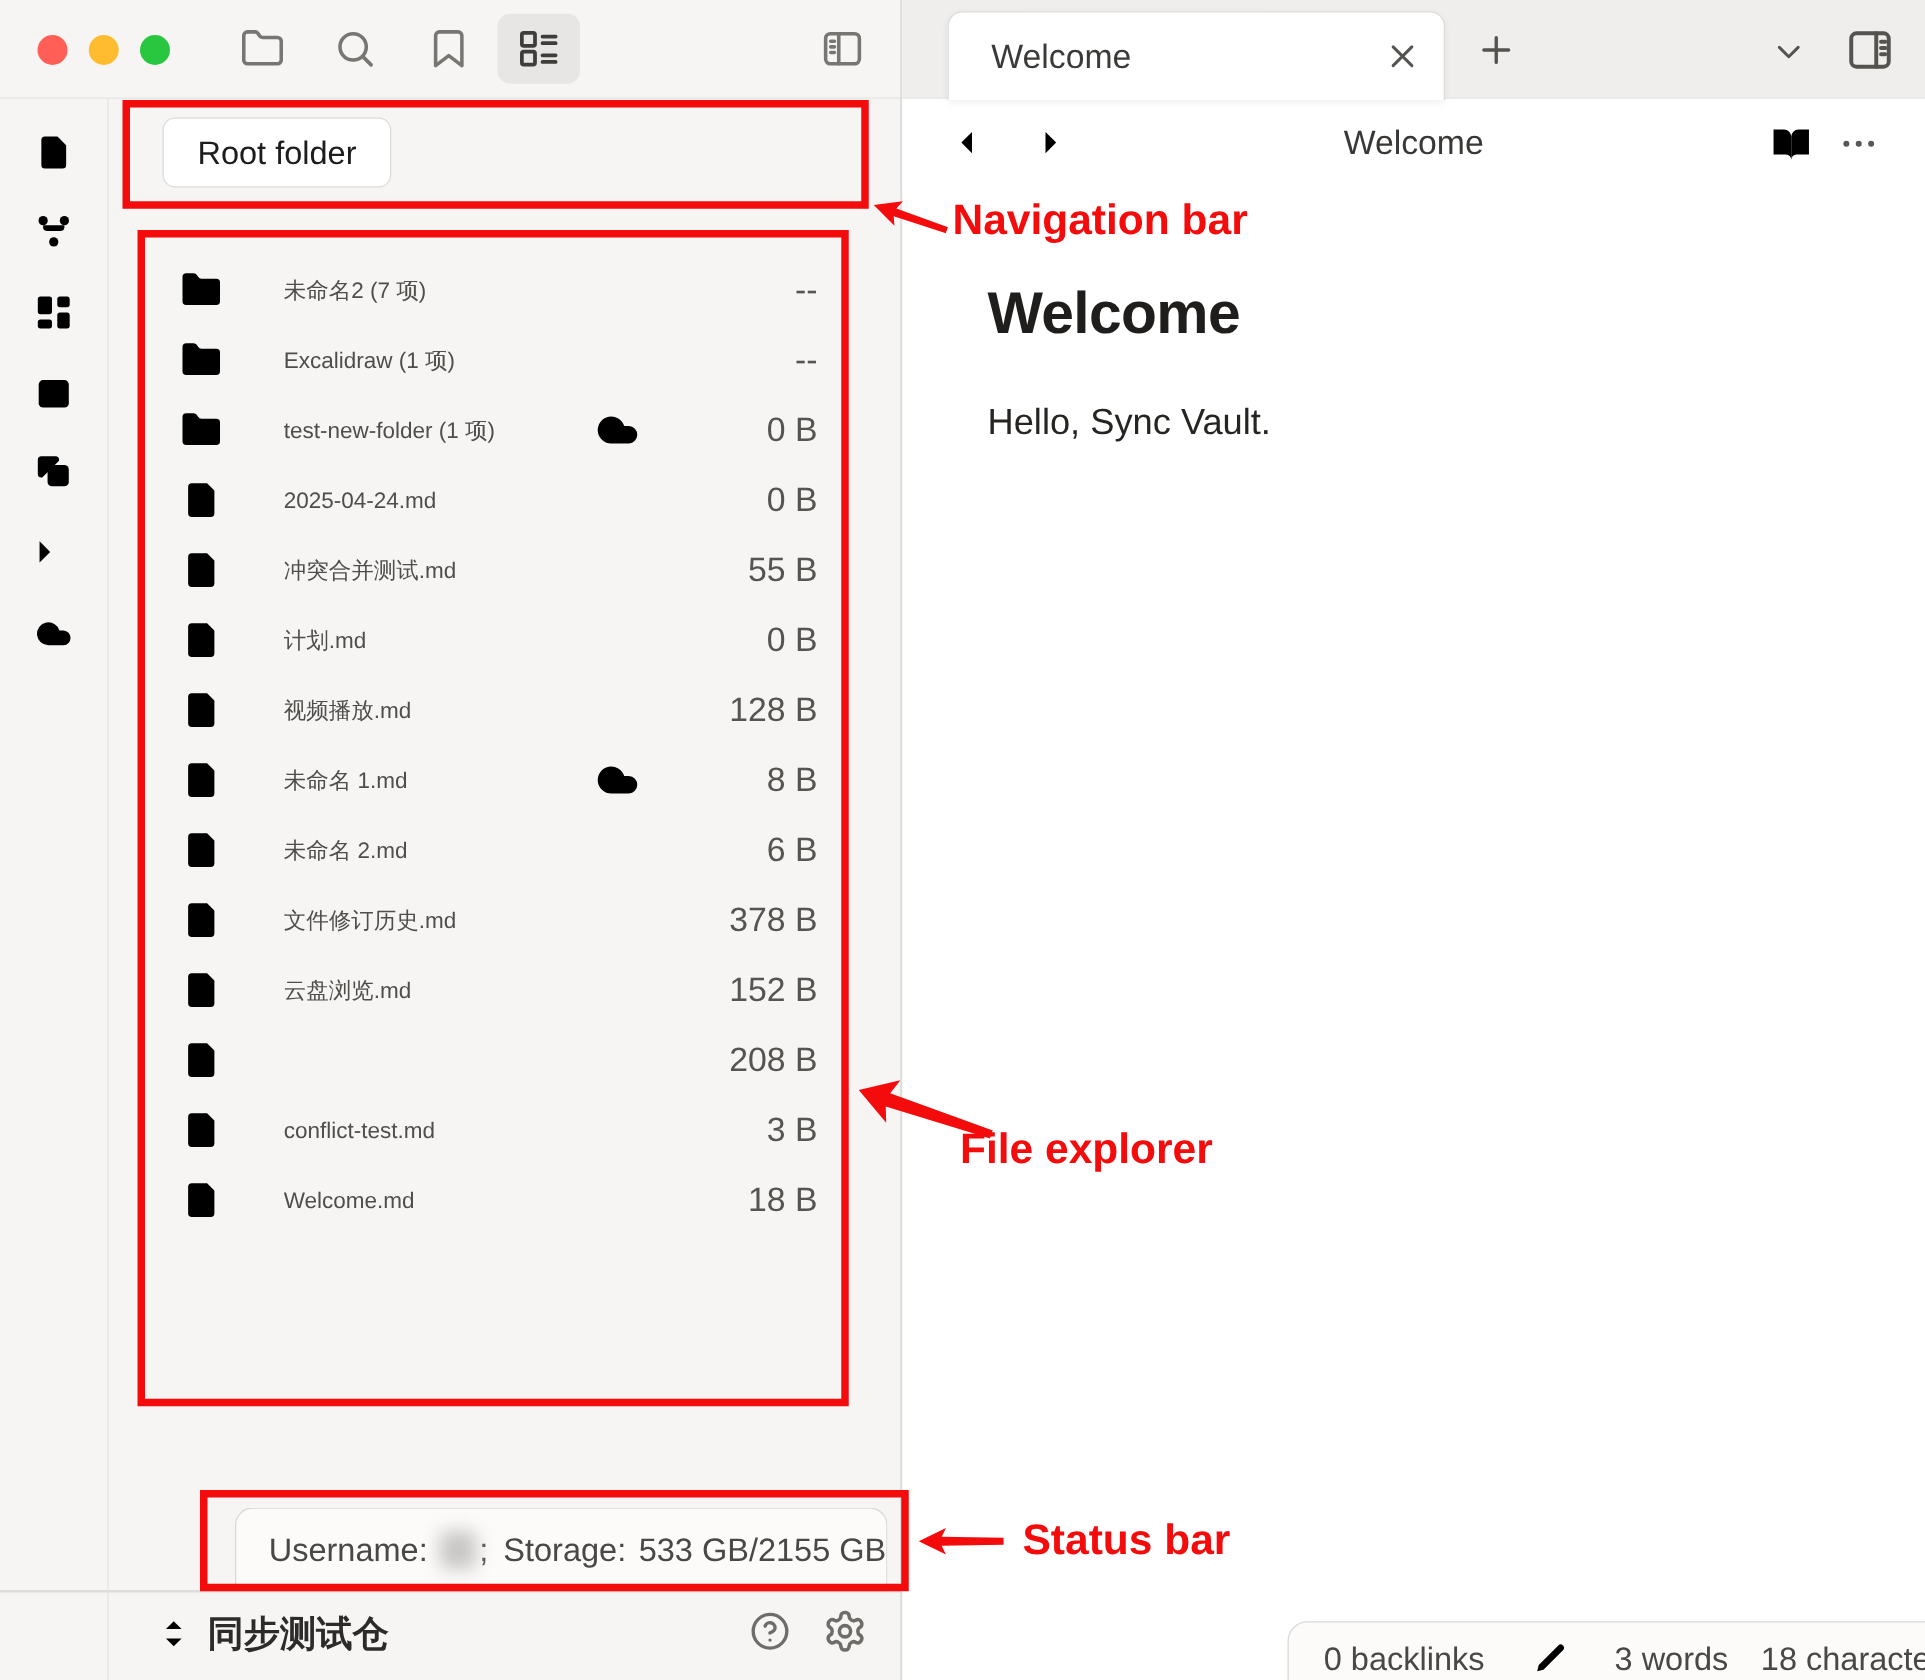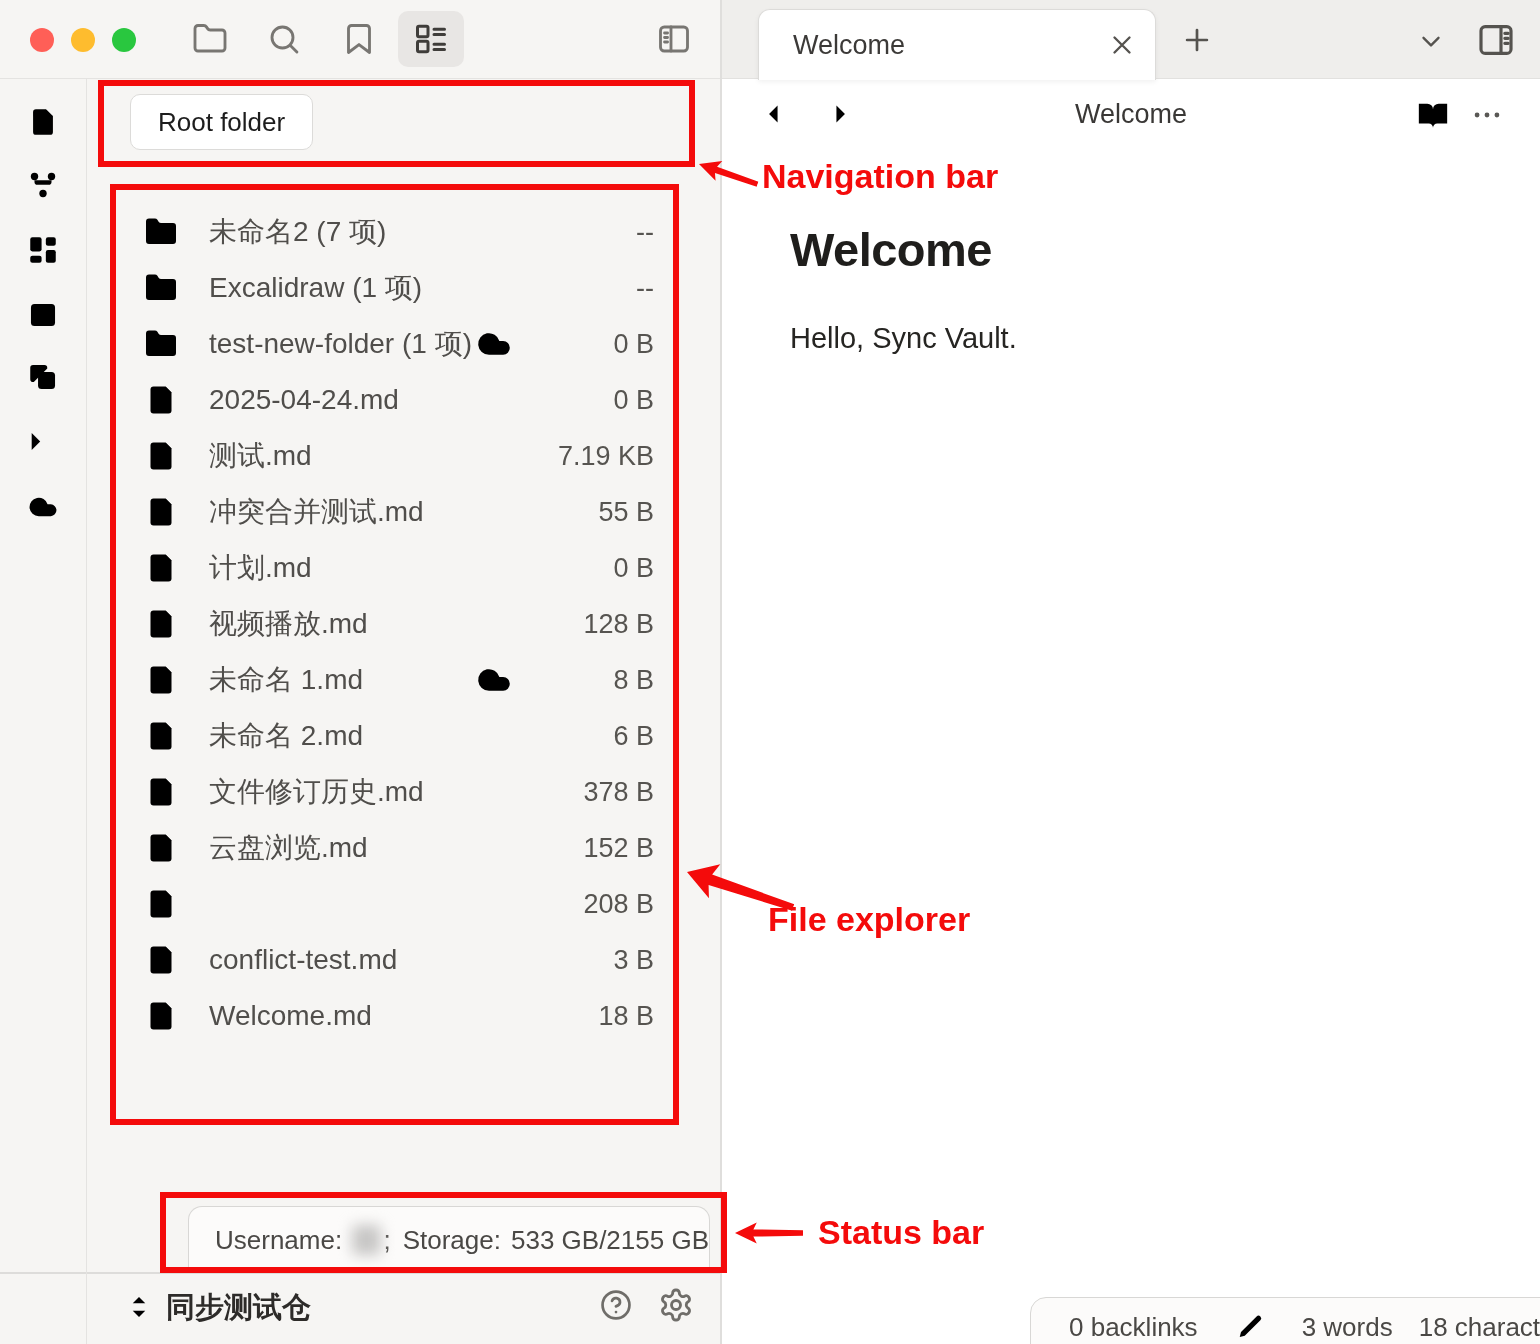--- a/index.html
+++ b/index.html
@@ -31,21 +31,21 @@
   .ribbon-icon svg{width:34px;height:34px;}
 
   #root-folder-btn{position:absolute;left:130px;top:94px;height:56px;padding:0 27px;
     background:#fff;border:1.5px solid #dcdbd9;border-radius:10px;display:flex;align-items:center;
     font-size:26px;color:#1d1d1d;box-sizing:border-box;}
 
   #file-list{position:absolute;left:86px;top:204px;width:634px;}
   .file-row{display:flex;align-items:center;height:56px;padding-left:57px;}
   .row-icon{width:36px;height:36px;flex:0 0 36px;color:#757370;}
   .row-icon svg{width:36px;height:36px;}
-  .row-name{margin-left:30px;font-size:28px;color:#504e4b;white-space:nowrap;overflow:hidden;}
+  .row-name{margin-left:48px;font-size:18px;color:#504e4b;white-space:nowrap;overflow:hidden;}
   .row-spacer{flex:1;}
   .row-cloud{width:40px;height:40px;flex:0 0 40px;margin-right:22px;color:#8d75ee;}
   .row-cloud svg{width:40px;height:40px;stroke-width:1.8;}
   .row-size{min-width:118px;text-align:right;font-size:27px;color:#565450;margin-right:66px;white-space:nowrap;}
 
   #status-pill{position:absolute;left:188px;top:1206px;width:522px;height:67px;box-sizing:border-box;
     background:#fcfbfa;border:1.5px solid #d8d7d5;border-bottom:none;border-radius:14px 14px 0 0;
     display:flex;align-items:center;padding-left:26px;font-size:26px;color:#4a4845;white-space:nowrap;}
   #username-blur{display:inline-block;width:72px;height:30px;margin:0 2px 0 10px;border-radius:4px;
     background:#c7c6c5;filter:blur(7px);}
@@ -86,21 +86,21 @@
   #read-btn svg{width:34px;height:34px;}
   #more-btn{position:absolute;left:748px;top:19px;width:34px;height:34px;color:#5a5855;}
   #more-btn svg{width:34px;height:34px;}
 
   #doc-h1{position:absolute;left:68px;top:222px;font-size:47px;font-weight:700;color:#1f1e1c;letter-spacing:-0.5px;}
   #doc-p{position:absolute;left:68px;top:322px;font-size:29px;color:#262522;}
 
   #word-pill{position:absolute;left:308px;top:1297px;width:560px;height:60px;box-sizing:border-box;
     background:#fcfbfa;border:1.5px solid #d8d7d5;border-radius:16px 0 0 0;
     display:flex;align-items:center;font-size:26px;color:#4a4845;white-space:nowrap;}
-  #word-pill .seg{margin-left:38px;text-align:right;}
+  #word-pill .seg{margin-left:28px;text-align:right;}
   #pencil-icon{width:30px;height:30px;margin-left:38px;color:#6f6d69;}
   #pencil-icon svg{width:30px;height:30px;}
   #words-seg{margin-left:36px;}
   #chars-seg{margin-left:26px;}
 
   
   .anno-box{position:absolute;border:6px solid #f40b0b;box-sizing:border-box;z-index:50;pointer-events:none;}
   #anno-box-nav{left:98px;top:80px;width:597px;height:87px;}
   #anno-box-explorer{left:110px;top:184px;width:569px;height:941px;}
   #anno-box-status{left:160px;top:1192px;width:567px;height:81px;}
@@ -266,34 +266,20 @@
       </div>
         <div class="file-row">
 
         <span class="row-icon">
           <svg viewBox="0 0 24 24">
               <path d="M15 3H7a2 2 0 0 0-2 2v14a2 2 0 0 0 2 2h10a2 2 0 0 0 2-2V7Z"></path>
               <path d="M15 3v4h4"></path>
               <path d="M9 12.5h6M9 16h6"></path>
             </svg>
         </span>
-        <span class="row-name">测试.md</span>
-        <span class="row-spacer"></span>
-
-        <span class="row-size">7.19 KB</span>
-      </div>
-        <div class="file-row">
-
-        <span class="row-icon">
-          <svg viewBox="0 0 24 24">
-              <path d="M15 3H7a2 2 0 0 0-2 2v14a2 2 0 0 0 2 2h10a2 2 0 0 0 2-2V7Z"></path>
-              <path d="M15 3v4h4"></path>
-              <path d="M9 12.5h6M9 16h6"></path>
-            </svg>
-        </span>
         <span class="row-name">冲突合并测试.md</span>
         <span class="row-spacer"></span>
 
         <span class="row-size">55 B</span>
       </div>
         <div class="file-row">
 
         <span class="row-icon">
           <svg viewBox="0 0 24 24">
               <path d="M15 3H7a2 2 0 0 0-2 2v14a2 2 0 0 0 2 2h10a2 2 0 0 0 2-2V7Z"></path>

